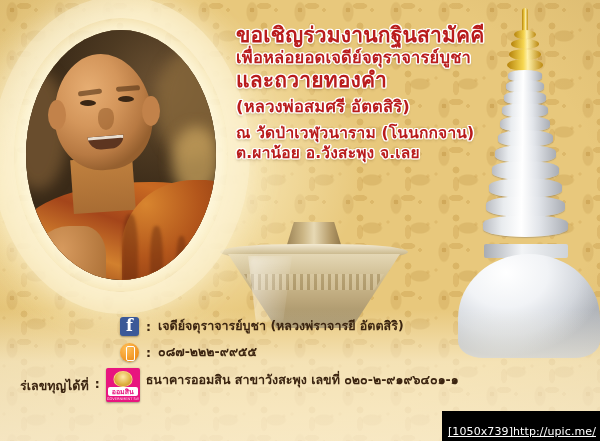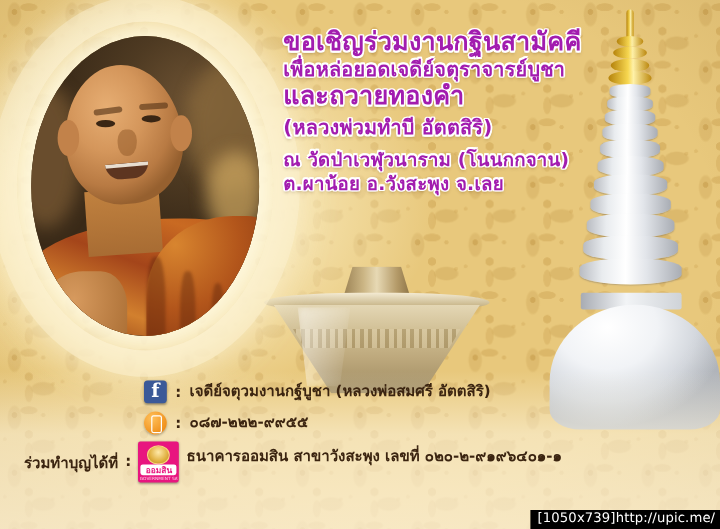--- a/index.html
+++ b/index.html
@@ -196,21 +196,21 @@
     filter:blur(3px);
     clip-path:polygon(0 0,100% 0,80% 100%,18% 100%);
   }
 
   
   #textblock{
     position:absolute;left:236px;top:24px;width:330px;
     z-index:6;
   }
   .tline{
-    color:#a21caf;
+    color:#b91c1c;
     font-weight:bold;
     line-height:1.10;
     margin:0 0 2px 0;
     letter-spacing:.2px;
     text-shadow:
       -1.4px 0 0 #ffffff, 1.4px 0 0 #ffffff, 0 -1.4px 0 #ffffff, 0 1.4px 0 #ffffff,
       -1px -1px 0 #ffffff, 1px -1px 0 #ffffff, -1px 1px 0 #ffffff, 1px 1px 0 #ffffff,
       0 2px 3px rgba(90,60,10,.45);
   }
   .t1{font-size:21px;}
@@ -301,23 +301,24 @@
   .bank-line{
     font-size:12.5px;font-weight:bold;color:#3b2410;white-space:nowrap;text-align:right;
   }
 
   
   #watermark{
     position:absolute;right:0;bottom:0;
     background:#000;color:#fff;
     font-family:"DejaVu Sans","Liberation Sans",sans-serif;
     font-size:11px;
-    padding:0 4px 3px 6px;
+    padding:14px 4px 3px 6px;
     letter-spacing:.1px;
     z-index:20;
+    text-decoration:underline;
   }
   #watermark .dim{color:#ffffff;}
 
   
   .bottom-fade{
     position:absolute;left:0;bottom:0;width:600px;height:132px;
     background:linear-gradient(180deg, rgba(255,248,228,0) 0%, rgba(255,248,228,.55) 40%, rgba(255,246,224,.72) 100%);
     z-index:3;
   }
 </style>
@@ -384,41 +385,41 @@
   </div>
   <div id="portrait-feather"></div>
 
   <div class="bottom-fade"></div>
   <div class="bg-vig"></div>
 
   <div id="textblock">
     <p class="tline t1">ขอเชิญร่วมงานกฐินสามัคคี</p>
     <p class="tline t3">เพื่อหล่อยอดเจดีย์จตุราจารย์บูชา</p>
     <p class="tline t2">และถวายทองคำ</p>
-    <p class="tline t4">(หลวงพ่วมทำบี อัตตสิริ)</p>
+    <p class="tline t4">(หลวงพ่อสมศรี อัตตสิริ)</p>
     <p class="tline t6">ณ วัดป่าเวฬุวนาราม (โนนกกจาน)</p>
     <p class="tline t7">ต.ผาน้อย อ.วังสะพุง จ.เลย</p>
   </div>
 
   <div id="contact">
 
     <div class="crow cr1">
       <span class="fb-icon"></span>
       <span class="colon">:</span>
-      <span>เจดีย์จตุวมงานกฐ์บูชา (หลวงพ่อสมศรี อัตตสิริ)</span>
+      <span>เจดีย์จตุราจารย์บูชา (หลวงพ่ราจารยี อัตตสิริ)</span>
     </div>
 
     <div class="crow cr2">
       <span class="ph-icon"></span>
       <span class="colon">:</span>
       <span>๐๘๗-๒๒๒-๙๙๕๕</span>
     </div>
 
     <div id="bankrow">
-      <span class="bank-label">ร่วมทำบุญได้ที่</span>
+      <span class="bank-label">ร่เลขทุญได้ที่</span>
       <span class="bank-label">:</span>
       <span class="gsb-logo">
         <span class="gsb-emblem"></span>
         <span class="gsb-word"></span>
         <span class="gsb-sub">GOVERNMENT SAVINGS BANK</span>
       </span>
       <span class="bank-lines">
         <span class="bank-line">ธนาคารออมสิน สาขาวังสะพุง เลขที่ ๐๒๐-๒-๙๑๙๖๔๐๑-๑</span>
       </span>
     </div>

